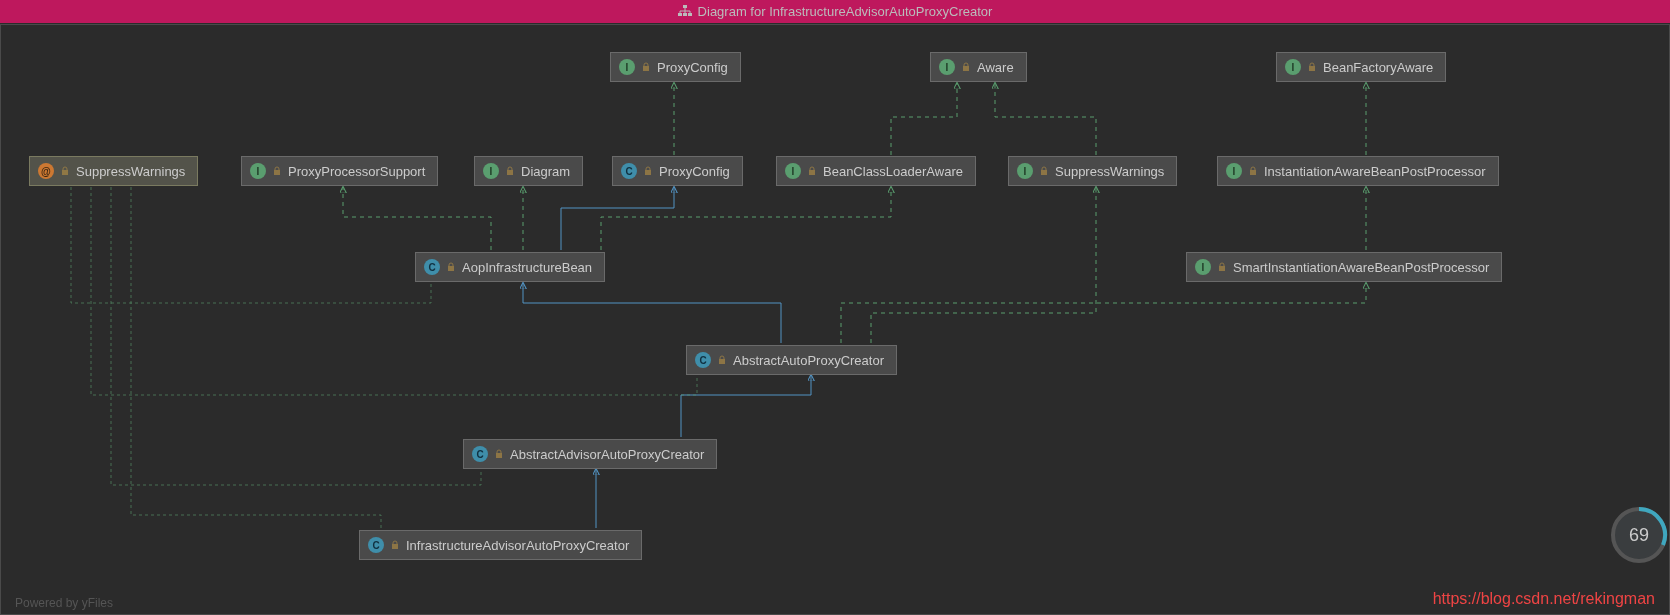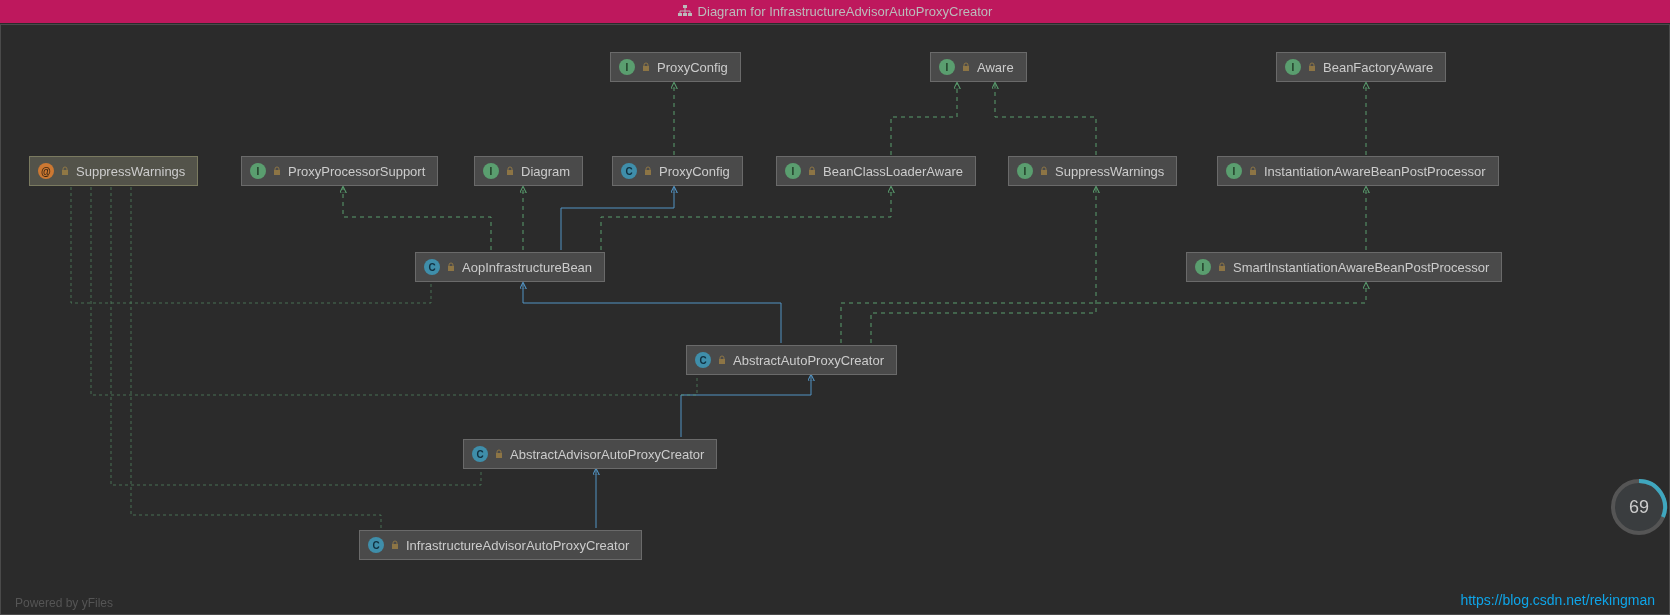--- a/index.html
+++ b/index.html
@@ -78,26 +78,26 @@
   }
   .footer-left {
     position: absolute;
     bottom: 4px; left: 14px;
     font-size: 12px;
     color: #555;
   }
   .footer-right {
     position: absolute;
     bottom: 6px; right: 14px;
-    font-size: 14px;
-    color: #0ea5e9;
+    font-size: 16px;
+    color: #ef4444;
   }
   .progress-ring {
     position: absolute;
-    right: 0; top: 452px;
+    right: 0; top: 480px;
     width: 60px; height: 60px;
   }
 </style>
 </head>
 <body>
 
 <div class="title-bar">
   <span class="tree-icon">
     <svg width="14" height="12" viewBox="0 0 14 12">
         <rect x="5" y="0" width="4" height="3" fill="#bbb"></rect>

